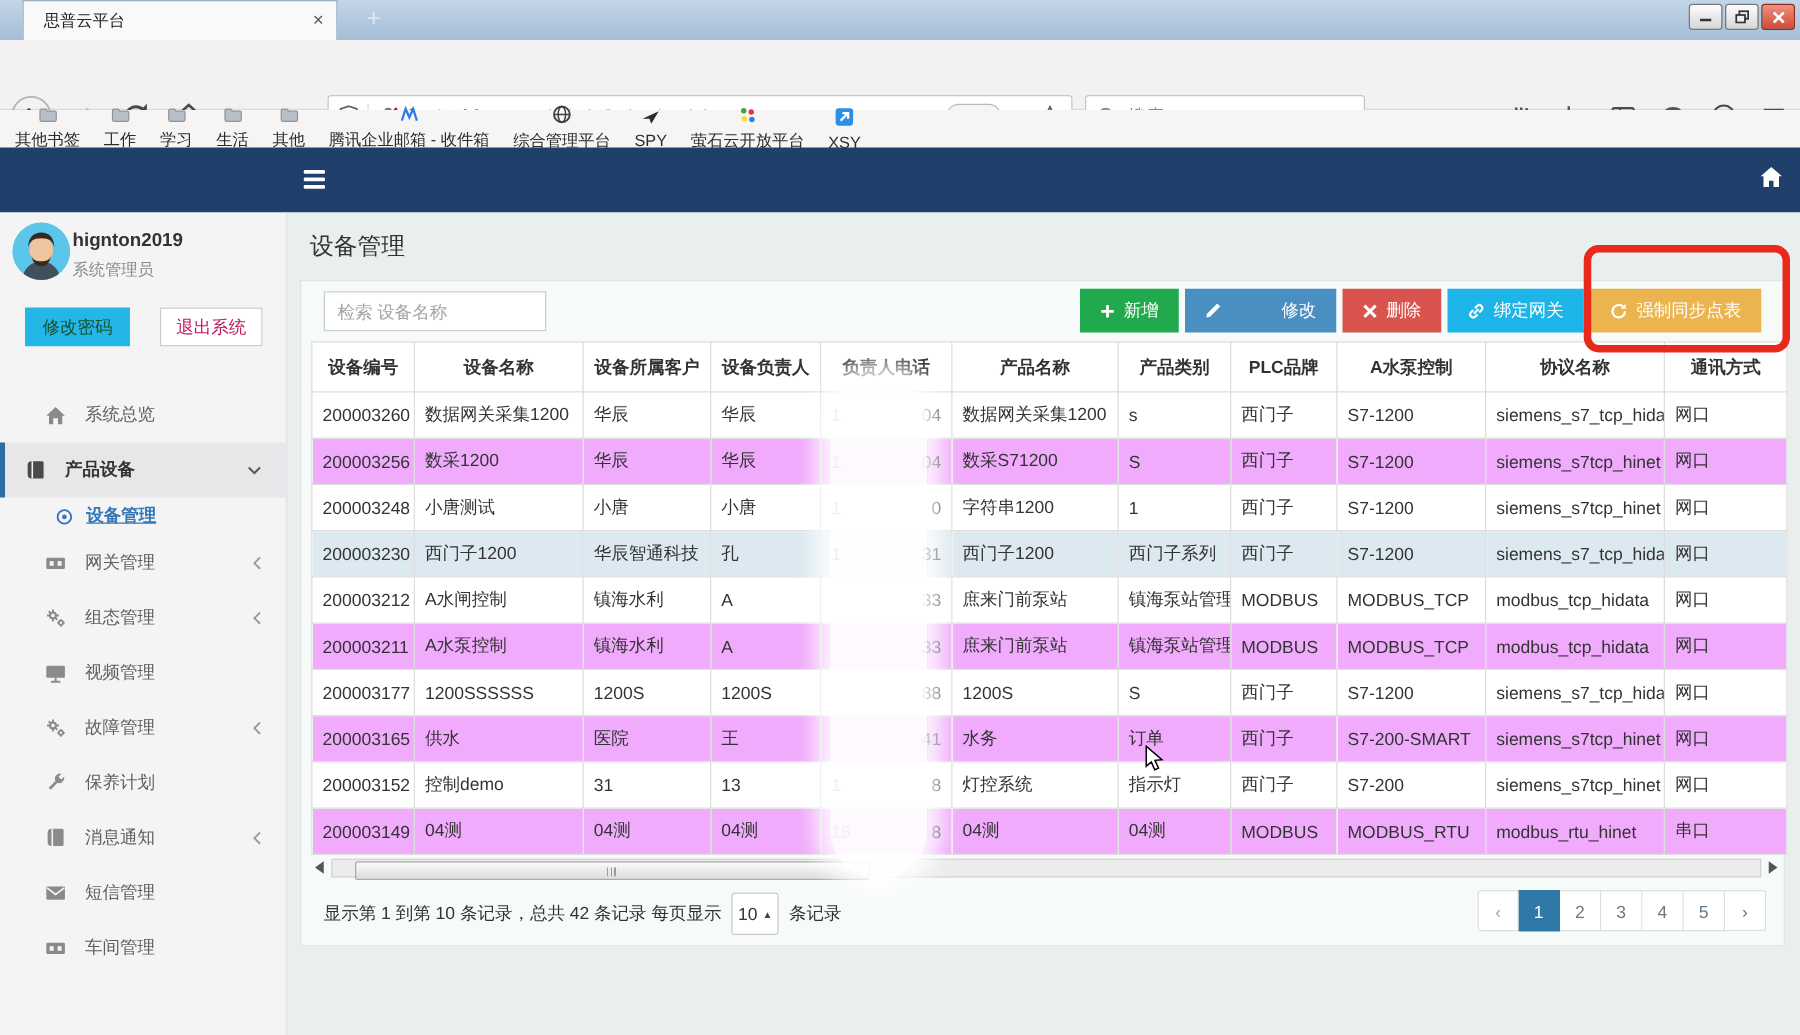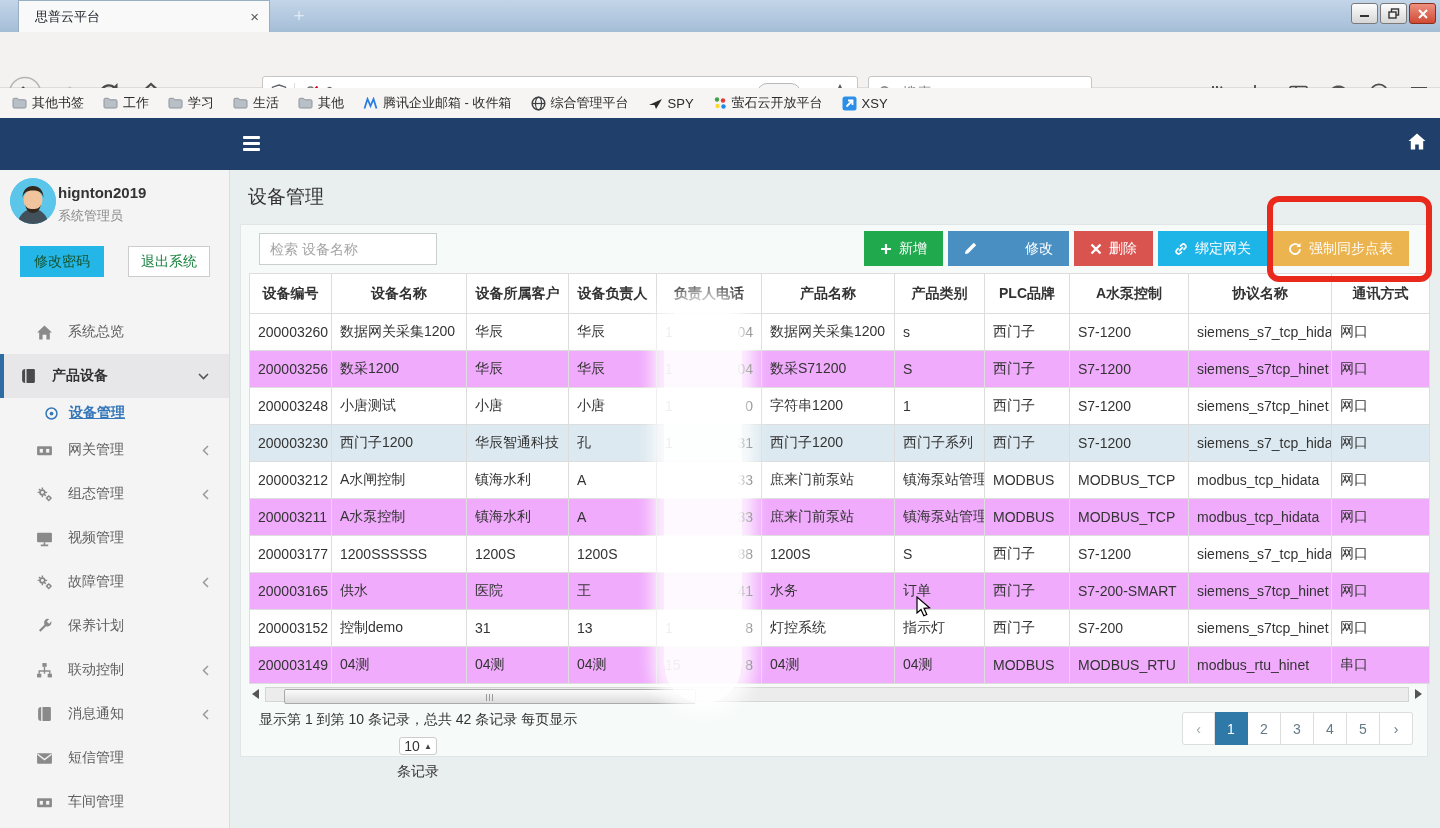--- a/index.html
+++ b/index.html
@@ -35,39 +35,39 @@
   .zoom-pill { margin-left:auto; border:1px solid #b9b9b9; border-radius:11px; font-size:12px;
     color:#3d3d3d; padding:2px 9px; background:#f5f5f5; }
   .searchbar { position:absolute; left:868px; top:44px; width:224px; height:34px; background:#fff;
     border:1px solid #c6c6c6; border-radius:3px; display:flex; align-items:center; padding:0 9px; gap:8px; }
   .search-ph { font-size:15px; color:#8a8a8a; }
   .tool-icons { position:absolute; right:12px; top:44px; display:flex; gap:21px; align-items:center; height:34px; }
 
   
   .bookmarks { position:absolute; left:0; top:88px; width:1440px; height:30px; background:#f6f5f4;
     display:flex; align-items:center; padding-left:12px; gap:19px; }
-  .bm { display:flex; align-items:center; gap:5px; font-size:13px; color:#2b2b2b; white-space:nowrap; }
+  .bm { display:flex; align-items:center; gap:5px; font-size:13px; color:#2b2b2b; white-space:nowrap;flex-direction:column; }
 
   
   .appbar { position:absolute; left:0; top:118px; width:1440px; height:52px; background:#20406b; }
   .appbar .burger { position:absolute; left:243px; top:18px; width:17px; height:15px; }
   .appbar .burger i { display:block; height:3px; background:#fff; margin-bottom:3px; border-radius:1px; }
   .appbar .home { position:absolute; right:14px; top:15px; }
 
   
   .sidebar { position:absolute; left:0; top:170px; width:230px; height:658px; background:#f4f4f5;
     border-right:1px solid #d9dde1; }
   .userbox { position:absolute; left:10px; top:8px; display:flex; gap:2px; }
   .avatar { width:46px; height:46px; border-radius:50%; overflow:hidden; background:#5bc6ea; flex:none; }
   .uname { font-size:15px; font-weight:bold; color:#333; margin-top:6px; }
   .urole { font-size:13px; color:#8a8a8a; margin-top:6px; }
   .side-btns { position:absolute; left:20px; top:76px; width:196px; display:flex; }
   .btn-pass { width:84px; height:31px; background:#25b6e8; color:#14532d; border:none; font-size:14px;
     font-family:inherit; }
-  .btn-logout { width:82px; height:31px; background:#fff; color:#15803d; border:1px solid #ccc; font-size:14px;
+  .btn-logout { width:82px; height:31px; background:#fff; color:#be185d; border:1px solid #ccc; font-size:14px;
     margin-left:24px; font-family:inherit; }
   .menu { position:absolute; left:0; top:140px; width:229px; }
   .mi { position:relative; height:44px; display:flex; align-items:center; padding-left:36px;
     font-size:14px; color:#5e5e5e; }
   .mi .mic { width:17px; margin-right:15px; flex:none; }
   .mi .chev { position:absolute; right:20px; }
   .mi.active { background:#e7e7e9; border-left:4px solid #2d6da4; padding-left:16px; color:#333; font-weight:bold; }
   .mi.sub { height:30px; padding-left:44px; font-size:14px; color:#5e5e5e; }
   .mi.sub .mic { width:15px; margin-right:10px; }
   .mi.sub.active-sub { color:#3577b8; font-weight:bold; }
@@ -108,21 +108,21 @@
   .hs-grip { position:absolute; left:50%; top:4px; width:9px; height:7px; transform:translateX(-50%);
     background:repeating-linear-gradient(90deg,#9a9a9a 0 1px,transparent 1px 3px); }
   .hs-arrow { position:absolute; top:3px; width:0; height:0; }
   .hs-arrow.left { left:3px; border-top:5px solid transparent; border-bottom:5px solid transparent;
     border-right:7px solid #555; }
   .hs-arrow.right { right:3px; border-top:5px solid transparent; border-bottom:5px solid transparent;
     border-left:7px solid #555; }
 
   
   .foot { position:absolute; left:18px; top:486px; height:40px; display:flex; align-items:center;
-    font-size:14px; color:#333; gap:8px;flex-direction:column; }
+    font-size:14px; color:#333; gap:8px; }
   .psize { width:38px; height:34px; border:1px solid #ccc; background:#fff; border-radius:3px;
     display:flex; align-items:center; justify-content:center; gap:4px; font-size:14px; color:#333; }
   .psize .tri { font-size:8px; color:#444; }
   .pager { position:absolute; right:14px; top:487px; display:flex; }
   .pg { width:33px; height:33px; border:1px solid #ddd; border-left:none; background:#fff; color:#647a87;
     font-size:14px; display:flex; align-items:center; justify-content:center; }
   .pg:first-child { border-left:1px solid #ddd; border-radius:3px 0 0 3px; color:#9aa4aa; }
   .pg:last-child { border-radius:0 3px 3px 0; }
   .pg.active { background:#2f79a9; border-color:#2f79a9; color:#fff; }
 
@@ -409,32 +409,20 @@
         <span>故障管理</span>
         <svg class="chev" width="7" height="11" viewBox="0 0 7 11">
             <path d="M6 1L1.5 5.5 6 10" fill="none" stroke="#9a9a9a" stroke-width="1.5"></path>
           </svg>
       </div>
       <div class="mi">
         <svg class="mic" viewBox="0 0 16 16">
             <path d="M14.5 4.2a3.8 3.8 0 0 1-5.1 3.6L4.3 13 2.8 11.5l5.1-5.1A3.8 3.8 0 0 1 12.4 1l-2.2 2.2 2.1 2.1 2.2-2.2z" fill="#8a8a8a"></path>
           </svg>
         <span>保养计划</span>
-      </div>
-      <div class="mi">
-        <svg class="mic" viewBox="0 0 16 16">
-            <rect x="6" y="1" width="4" height="3.5" fill="#8a8a8a"></rect>
-            <rect x="1" y="11" width="4" height="3.5" fill="#8a8a8a"></rect>
-            <rect x="11" y="11" width="4" height="3.5" fill="#8a8a8a"></rect>
-            <path d="M8 4.5V8M3 11V8.5h10V11M8 8v3" fill="none" stroke="#8a8a8a" stroke-width="1.3"></path>
-          </svg>
-        <span>联动控制</span>
-        <svg class="chev" width="7" height="11" viewBox="0 0 7 11">
-            <path d="M6 1L1.5 5.5 6 10" fill="none" stroke="#9a9a9a" stroke-width="1.5"></path>
-          </svg>
       </div>
       <div class="mi">
         <svg class="mic" viewBox="0 0 16 16">
             <path d="M5 1h8a1 1 0 0 1 1 1v11a1 1 0 0 1-1 1H5a3 3 0 0 1-3-3V4a3 3 0 0 1 3-3z" fill="#8a8a8a"></path>
             <path d="M5.5 1v13" stroke="#f4f4f5" stroke-width="1.2"></path>
           </svg>
         <span>消息通知</span>
         <svg class="chev" width="7" height="11" viewBox="0 0 7 11">
             <path d="M6 1L1.5 5.5 6 10" fill="none" stroke="#9a9a9a" stroke-width="1.5"></path>
           </svg>

